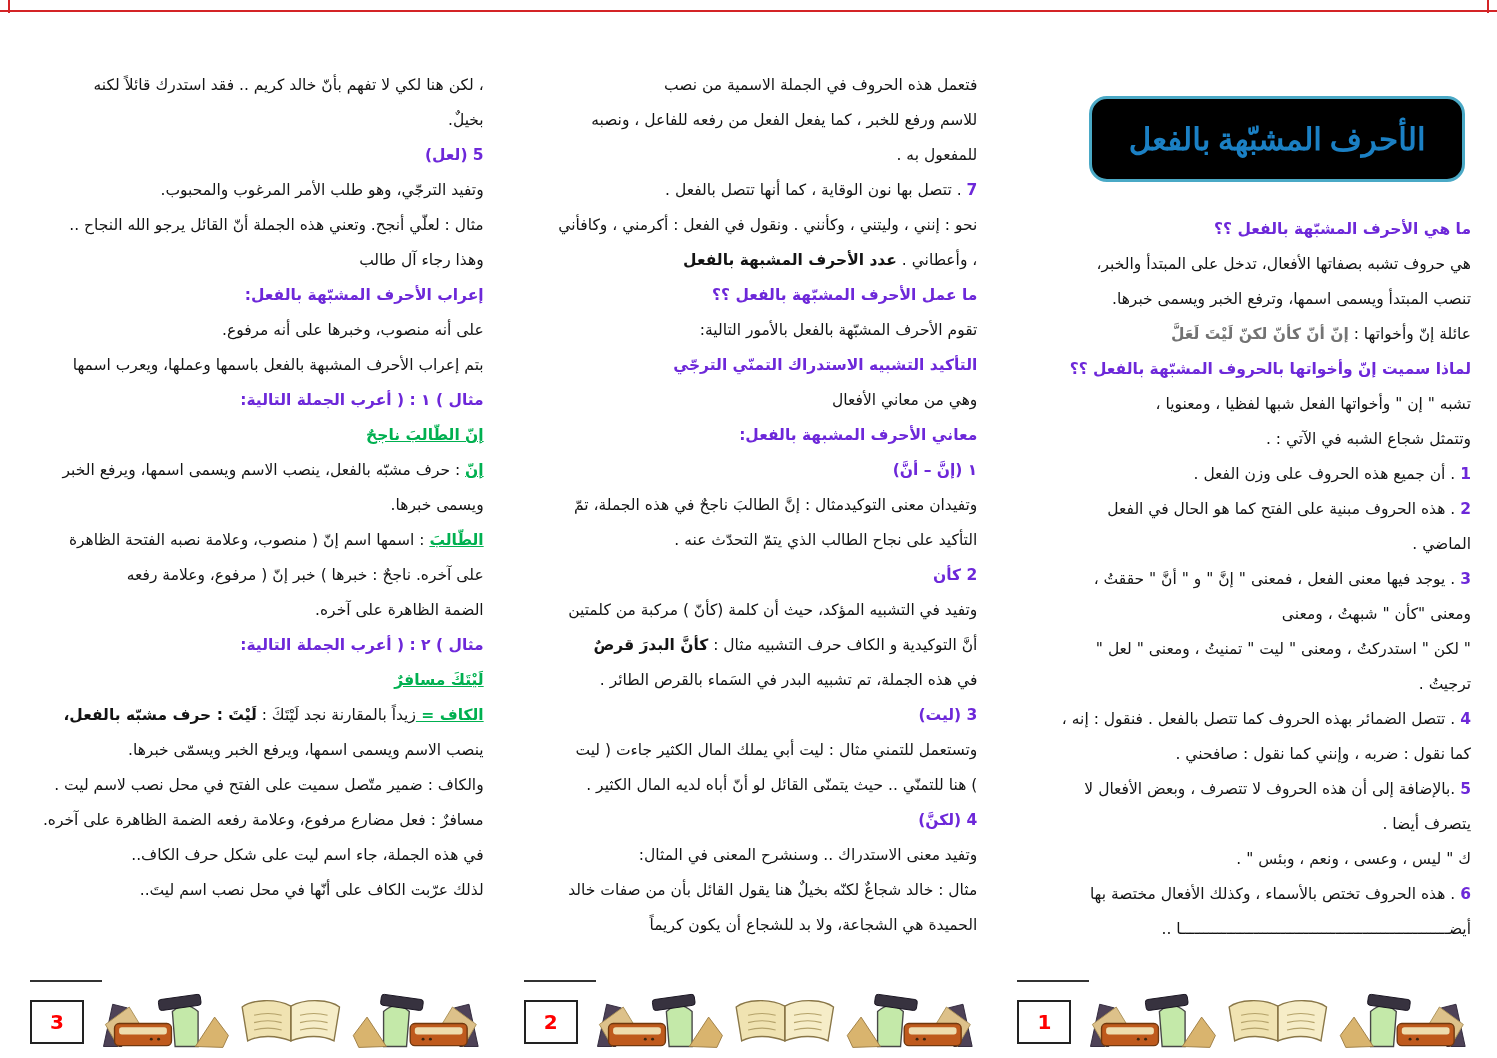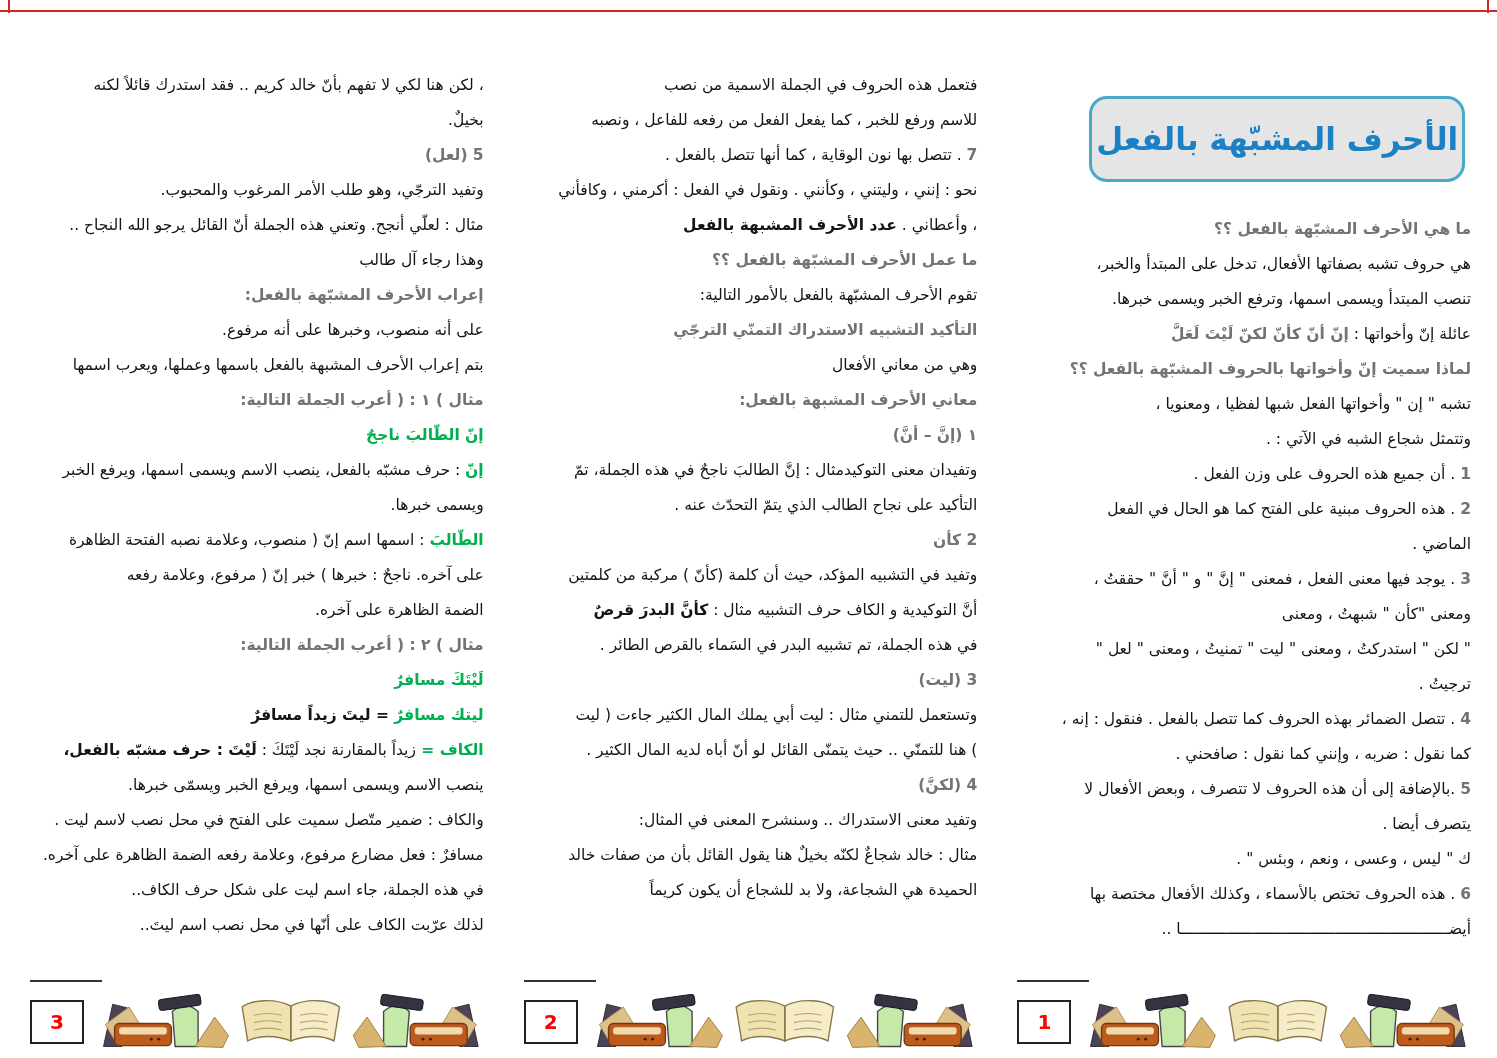--- a/index.html
+++ b/index.html
@@ -26,40 +26,41 @@
     gap:40px;
   }
   .column { flex:1; position:relative; overflow:hidden; }
 
   .title-box {
     height:86px;
     margin:40px 6px 30px 72px;
     border:3px solid #4aa9c6;
     border-radius:18px;
     display:flex; align-items:center; justify-content:center;
-    background:#e5e5e5;
+    background:#000000;
+    font-family:Liberation Serif, serif;
   }
   .title-text {
     color:#1b80c4;
     font-size:31px;
     font-weight:bold;
     letter-spacing:0.5px;
   }
 
   .lines { margin-top:12px; overflow:hidden; }
   .col-p1 .lines { margin-top:0; }
   .line {
     font-size:15.5px;
     line-height:35px;
     color:#141414;
     white-space:nowrap;
     text-align:start;
   }
-  .line .red   { color:#737373;margin-top:12px; }
-  .line .green { color:#00b050; }
+  .line .red   { color:#6d28d9;margin-top:12px; }
+  .line .green { color:#00b050;text-decoration:underline; }
   .line .blue  { color:#737373; }
   .line .bold  { font-weight:bold; }
 
   .footer { position:absolute; bottom:6px; left:0; right:0; }
   .footnote-line {
     width:72px; height:2px; background:#333;
     margin:0 auto 8px 0; 
   }
   .footer-row { display:flex; align-items:flex-end; gap:14px; }
   .books { flex:1; height:62px; min-width:0; }
@@ -140,20 +141,21 @@
             <div class="page-box">
               <span class="page-num">1</span>
             </div>
           </div>
         </div>
       </section>
       <section class="column col-p2">
         <div class="lines">
           <div class="line"><span>فتعمل هذه الحروف في الجملة الاسمية من نصب</span></div>
           <div class="line"><span>للاسم ورفع للخبر ، كما يفعل الفعل من رفعه للفاعل ، ونصبه</span></div>
+          <div class="line"><span>للمفعول به .</span></div>
           <div class="line"><span class="red bold">7</span><span> . تتصل بها نون الوقاية ، كما أنها تتصل بالفعل .</span></div>
           <div class="line"><span>نحو : إنني ، وليتني ، وكأنني . ونقول في الفعل : أكرمني ، وكافأني</span></div>
           <div class="line"><span>، وأعطاني . </span><span class="bold">عدد الأحرف المشبهة بالفعل</span></div>
           <div class="line"><span class="red bold">ما عمل الأحرف المشبّهة بالفعل ؟؟</span></div>
           <div class="line"><span>تقوم الأحرف المشبّهة بالفعل بالأمور التالية:</span></div>
           <div class="line"><span class="red bold">التأكيد التشبيه الاستدراك التمنّي الترجّي</span></div>
           <div class="line"><span>وهي من معاني الأفعال</span></div>
           <div class="line"><span class="red bold">معاني الأحرف المشبهة بالفعل:</span></div>
           <div class="line"><span class="red bold">١ (إنَّ – أنَّ)</span></div>
           <div class="line"><span>وتفيدان معنى التوكيدمثال : إنَّ الطالبَ ناجحٌ في هذه الجملة، تمّ</span></div>
@@ -218,21 +220,20 @@
           <div class="line"><span>بتم إعراب الأحرف المشبهة بالفعل باسمها وعملها، ويعرب اسمها</span></div>
           <div class="line"><span class="red bold">مثال ) ١ : ( أعرب الجملة التالية:</span></div>
           <div class="line"><span class="green bold">إنّ الطّالبَ ناجحٌ</span></div>
           <div class="line"><span class="green bold">إنّ</span><span> : حرف مشبّه بالفعل، ينصب الاسم ويسمى اسمها، ويرفع الخبر</span></div>
           <div class="line"><span>ويسمى خبرها.</span></div>
           <div class="line"><span class="green bold">الطّالبَ</span><span> : اسمها  اسم إنّ ( منصوب، وعلامة نصبه الفتحة الظاهرة</span></div>
           <div class="line"><span>على آخره. ناجحٌ : خبرها ) خبر إنّ ( مرفوع، وعلامة رفعه</span></div>
           <div class="line"><span>الضمة الظاهرة على آخره.</span></div>
           <div class="line"><span class="red bold">مثال ) ٢ : ( أعرب الجملة التالية:</span></div>
           <div class="line"><span class="green bold">لَيْتَكَ مسافرٌ</span></div>
-          <div class="line"><span class="green bold">ليتك مسافرٌ</span><span class="bold"> = ليتَ زيداً مسافرٌ</span></div>
           <div class="line"><span class="green bold">الكاف = </span><span>زيداً   بالمقارنة نجد لَيْتَكَ : </span><span class="bold">لَيْتَ : حرف مشبّه بالفعل،</span></div>
           <div class="line"><span>ينصب الاسم ويسمى اسمها، ويرفع الخبر ويسمّى خبرها.</span></div>
           <div class="line"><span>والكاف : ضمير متّصل سميت على الفتح في محل نصب لاسم ليت .</span></div>
           <div class="line"><span>مسافرٌ : فعل مضارع مرفوع، وعلامة رفعه الضمة الظاهرة على آخره.</span></div>
           <div class="line"><span>في هذه الجملة، جاء اسم ليت على شكل حرف الكاف..</span></div>
           <div class="line"><span>لذلك عرّبت الكاف على أنّها في محل نصب اسم ليتَ..</span></div>
         </div>
         <div class="footer">
           <div class="footnote-line"></div>
           <div class="footer-row">

